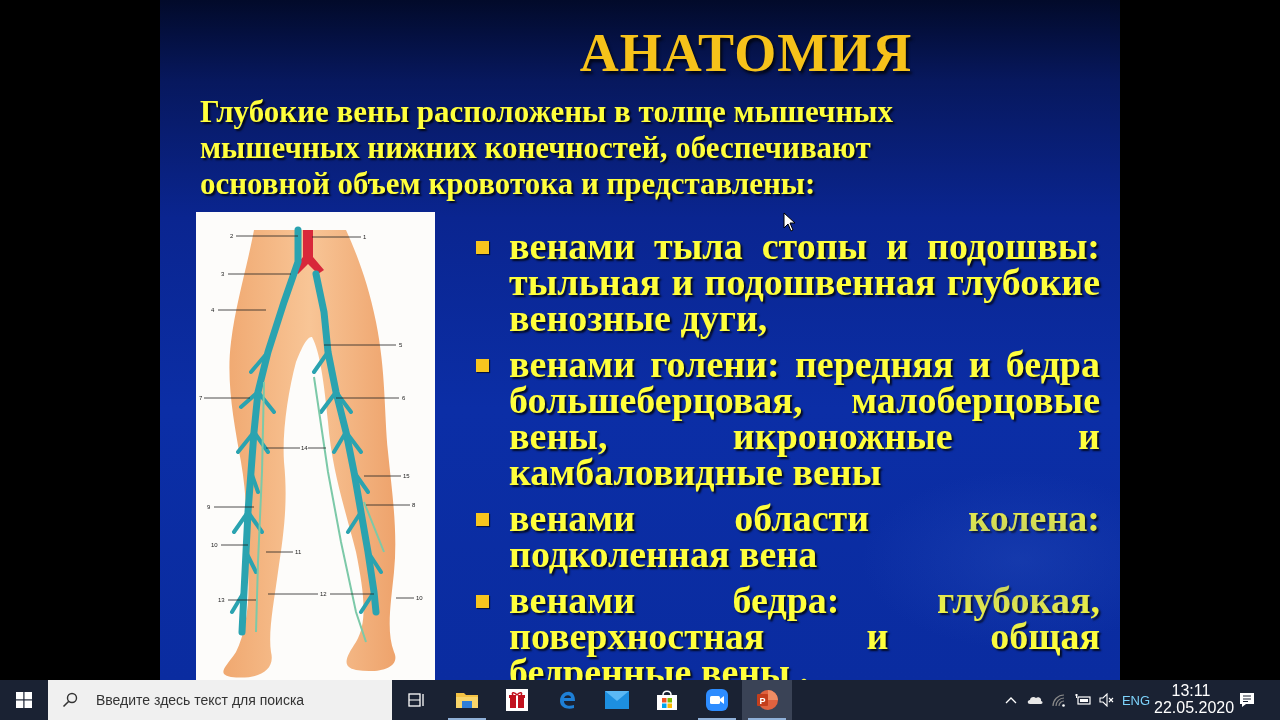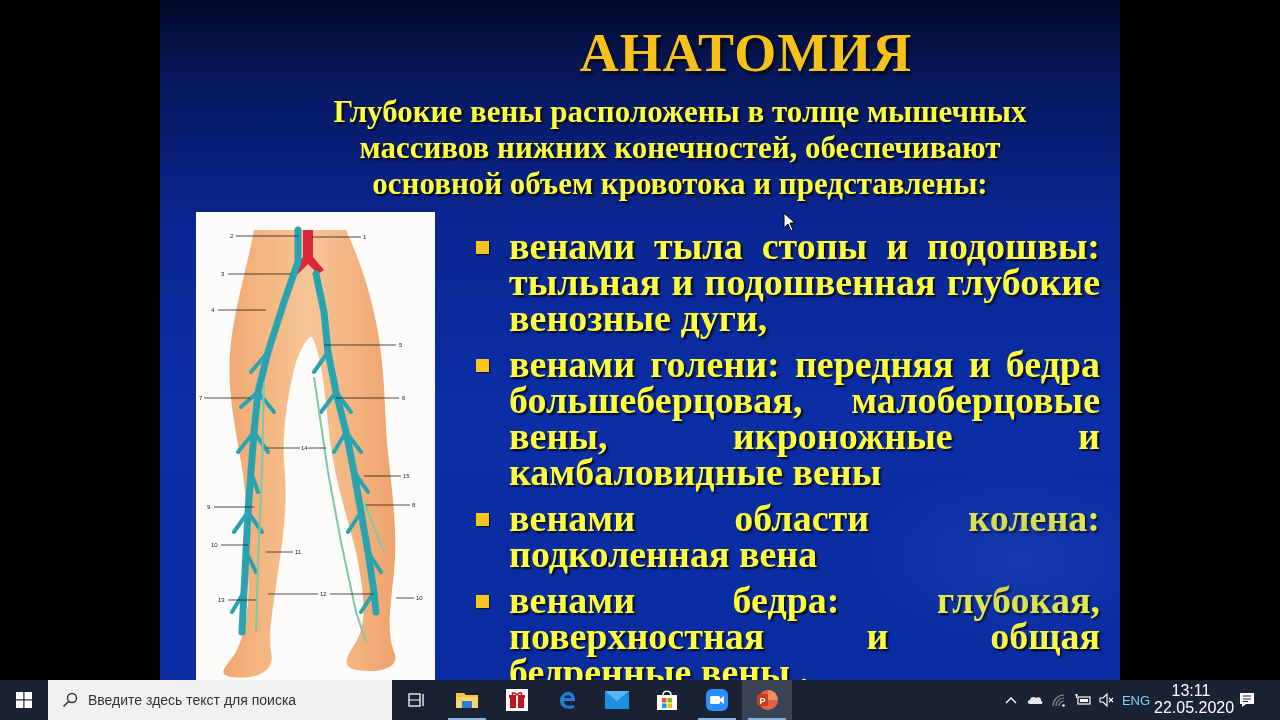--- a/index.html
+++ b/index.html
@@ -17,21 +17,21 @@
     background: radial-gradient(ellipse at center, rgba(40,80,190,0.35), rgba(0,0,0,0) 70%);
     pointer-events: none;
   }
   .title {
     position: absolute; left: 0; width: 1172px; top: 22px; text-align: center;
     font-family: "Liberation Serif", serif; font-weight: bold; font-size: 54px;
     color: #f6c21a; letter-spacing: 1px;
     text-shadow: 2px 3px 3px rgba(0,0,0,0.75);
   }
   .intro {
-    position: absolute; left: 40px; width: 960px; top: 94px; text-align: center;
+    position: absolute; left: 40px; width: 960px; top: 94px; text-align: left;
     font-family: "Liberation Serif", serif; font-weight: bold; font-size: 31px;
     line-height: 36px; color: #ffff3c;
     text-shadow: 2px 2px 2px rgba(0,0,0,0.8);
   }
   .figure {
     position: absolute; left: 36px; top: 212px; width: 239px; height: 468px;
     background: #fdfcfa;
     overflow: hidden;
   }
   .figure svg { display: block; }
@@ -55,38 +55,38 @@
 
   
   .taskbar {
     position: absolute; left: 0; top: 680px; width: 1280px; height: 40px;
     background: #1a2233; font-family: "Liberation Sans", sans-serif;
   }
   .tb-item { position: absolute; top: 0; height: 40px; display: flex; align-items: center; justify-content: center; }
   .start { left: 0; width: 48px; }
   .search {
     position: absolute; left: 48px; top: 0; width: 344px; height: 40px; background: #f0f0f0;
-    display: flex; align-items: center; padding-left: 14px;
+    display: flex; align-items: center; padding-left: 14px; gap: 8px;
   }
   .search-text { font-size: 14px; color: #333; margin-left: 10px; }
   .app { width: 50px; }
   .app.active { background: #3a4356; }
   .app .underline { position: absolute; bottom: 0; left: 6px; right: 6px; height: 2px; background: #8fb0d8; }
   .tray { font-size: 13px; color: #7dd3fc; }
   .clock { position: absolute; left: 1154px; top: 2px; width: 74px; text-align: center; color: #fff; font-size: 16px; line-height: 17px; }
 </style>
 </head>
 <body>
 
 <div class="viewer">
   <div class="slide">
     <div class="title">АНАТОМИЯ</div>
     <div class="intro">
       <div>Глубокие вены расположены в толще мышечных</div>
-      <div>массивов нижних конечностей, обеспечивают</div>
+      <div>мышечных нижних конечностей, обеспечивают</div>
       <div>основной объем кровотока и представлены:</div>
     </div>
 
     <div class="figure">
       <svg width="239" height="468" viewBox="0 0 239 468">
         <defs>
           <linearGradient id="skin" x1="0" x2="1" y1="0" y2="0">
             <stop offset="0" stop-color="#f0a870"></stop>
             <stop offset="0.5" stop-color="#f8c596"></stop>
             <stop offset="1" stop-color="#eea36c"></stop>

